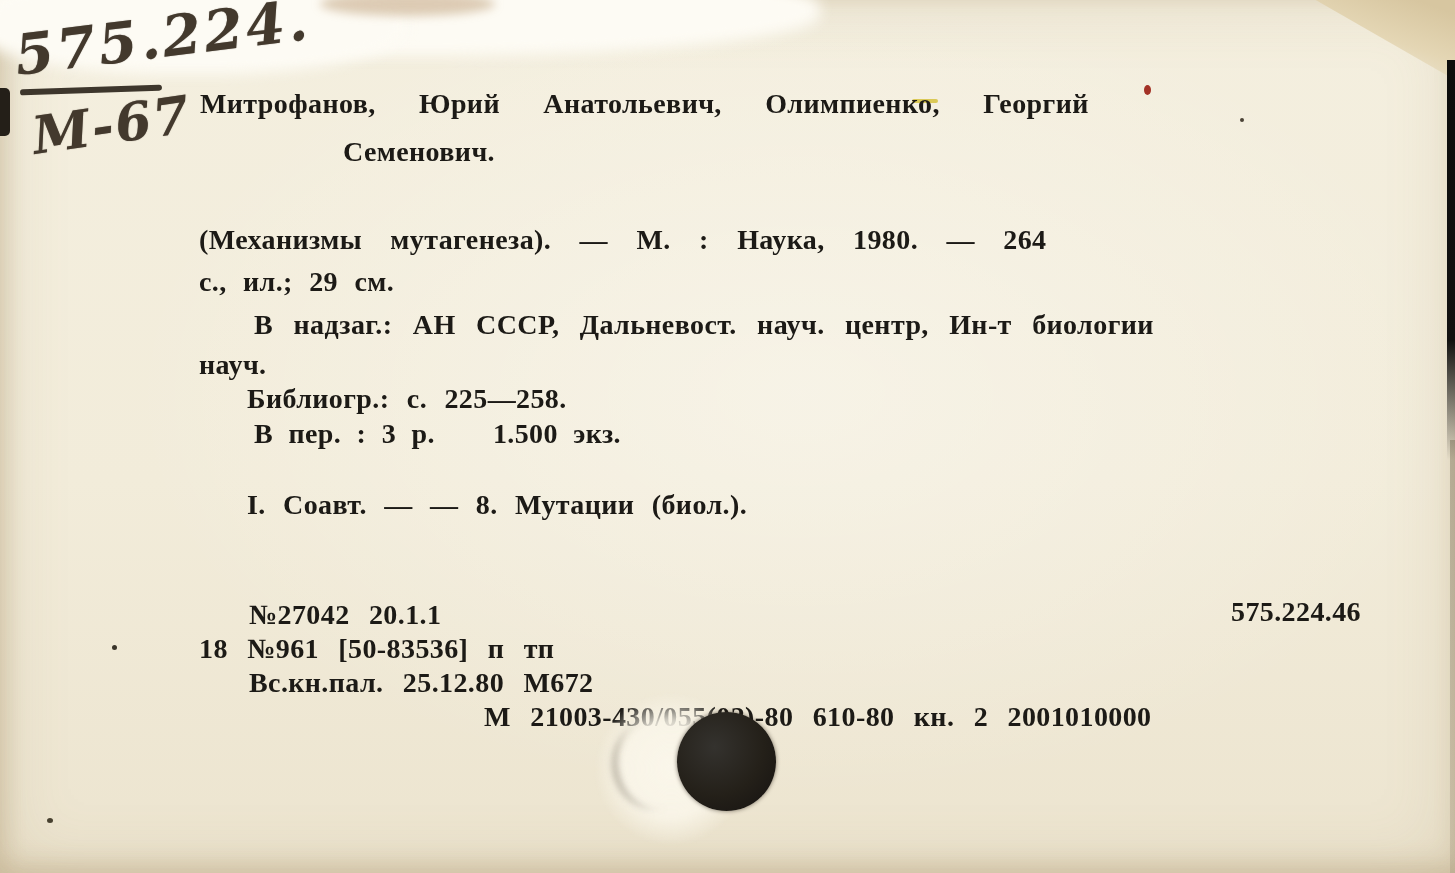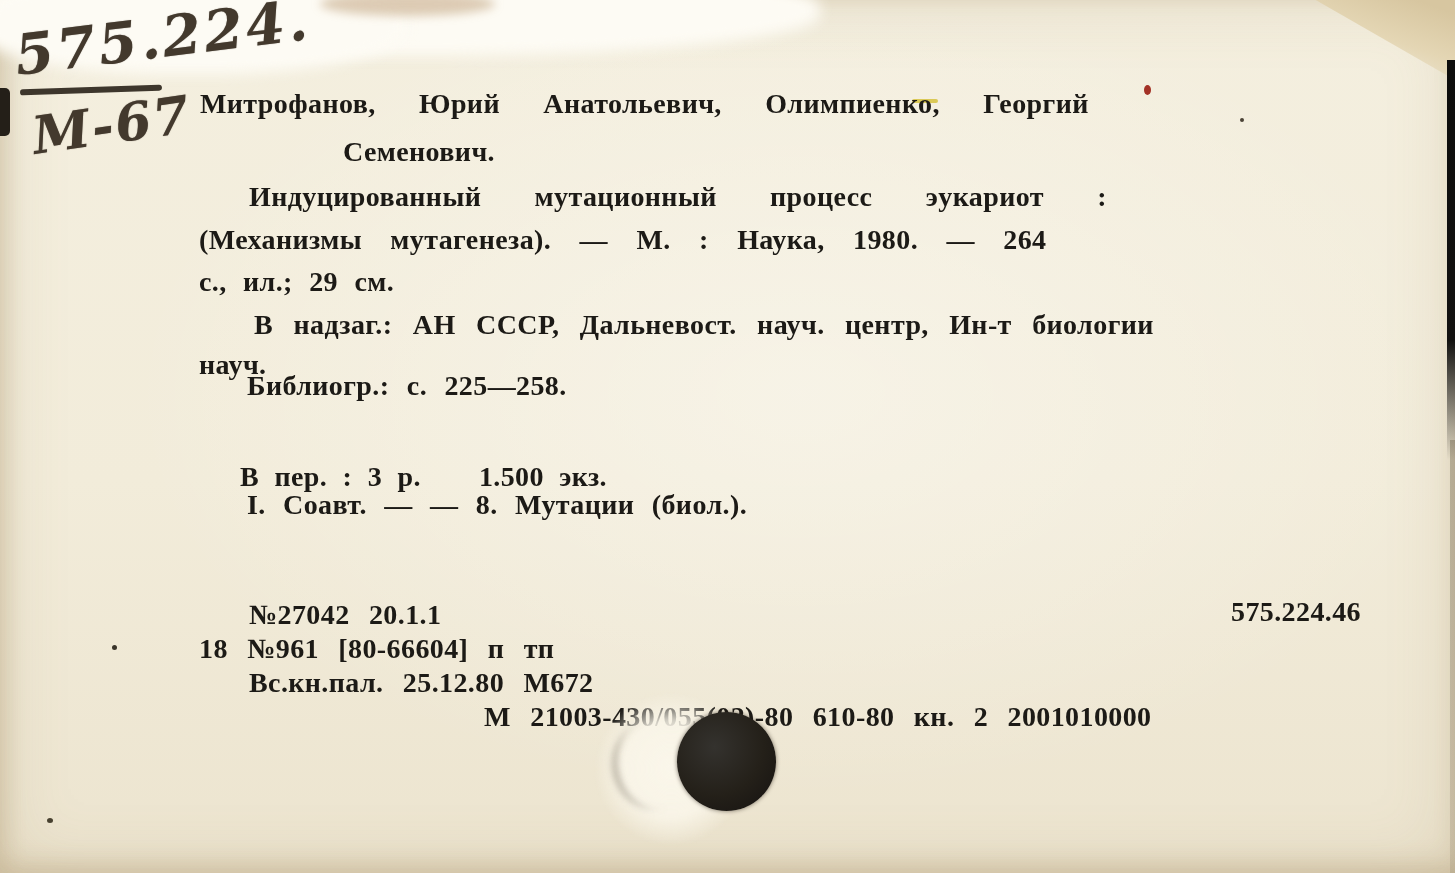--- a/index.html
+++ b/index.html
@@ -66,37 +66,36 @@
   <div class="blob" style="left:1240px;top:118px;width:4px;height:4px;background:#4a4236;border-radius:50%;"></div>
   <div class="blob" style="left:47px;top:818px;width:6px;height:5px;background:#47402f;border-radius:50%;"></div>
 
   <div class="hw" style="left:14px;top:4px;font-size:56px;transform:rotate(-7deg);letter-spacing:3px;">575.224.</div>
   <div class="blob" style="left:20px;top:87px;width:142px;height:6px;background:#3d362c;border-radius:3px;transform:rotate(-2deg);"></div>
   <div class="hw" style="left:32px;top:94px;font-size:52px;transform:rotate(-8deg);letter-spacing:2px;">М-67</div>
 
   <div class="line" style="left:200px;top:89px;word-spacing:36px;">Митрофанов, Юрий Анатольевич, Олимпиенко, Георгий</div>
   <div class="line" style="left:343px;top:137px;">Семенович.</div>
 
-  <div class="line" style="left:249px;top:182px;word-spacing:46px;">Индуцированный мутационный процесс эукариот :</div>
   <div class="line" style="left:199px;top:225px;word-spacing:21px;">(Механизмы мутагенеза). — М. : Наука, 1980. — 264</div>
   <div class="line" style="left:199px;top:267px;word-spacing:9px;">с., ил.; 29 см.</div>
 
   <div class="line" style="left:254px;top:310px;word-spacing:13px;">В надзаг.: АН СССР, Дальневост. науч. центр, Ин-т биологии</div>
   <div class="line" style="left:199px;top:350px;">науч.</div>
-  <div class="line" style="left:247px;top:371px;word-spacing:10px;text-align:right;">Библиогр.: с. 225—258.</div>
-  <div class="line" style="left:240px;top:419px;word-spacing:8px;margin-top:43px;">
+  <div class="line" style="left:247px;top:384px;word-spacing:10px;text-align:right;">Библиогр.: с. 225—258.</div>
+  <div class="line" style="left:254px;top:419px;word-spacing:8px;">
     <span>В пер. : 3 р.</span><span class="spacer"></span><span>1.500 экз.</span>
   </div>
 
   <div class="line" style="left:247px;top:490px;word-spacing:10px;">I. Соавт. — — 8. Мутации (биол.).</div>
 
   <div class="line" style="right:94px;top:560px;margin-top:37px;">575.224.46</div>
 
   <div class="line" style="left:249px;top:600px;word-spacing:12px;">№27042 20.1.1</div>
-  <div class="line" style="left:199px;top:634px;word-spacing:12px;">18 №961 [80-66604] п тп</div>
+  <div class="line" style="left:199px;top:634px;word-spacing:12px;">18 №961 [50-83536] п тп</div>
   <div class="line" style="left:249px;top:668px;word-spacing:12px;">Вс.кн.пал. 25.12.80 М672</div>
   <div class="line" style="left:484px;top:702px;word-spacing:12px;">М 21003-430/055(02)-80 610-80 кн. 2 2001010000</div>
 
   <div class="hole-halo"></div>
   <div class="hole-smudge"></div>
   <div class="hole"></div>
 
 </div>
 
 </body></html>

